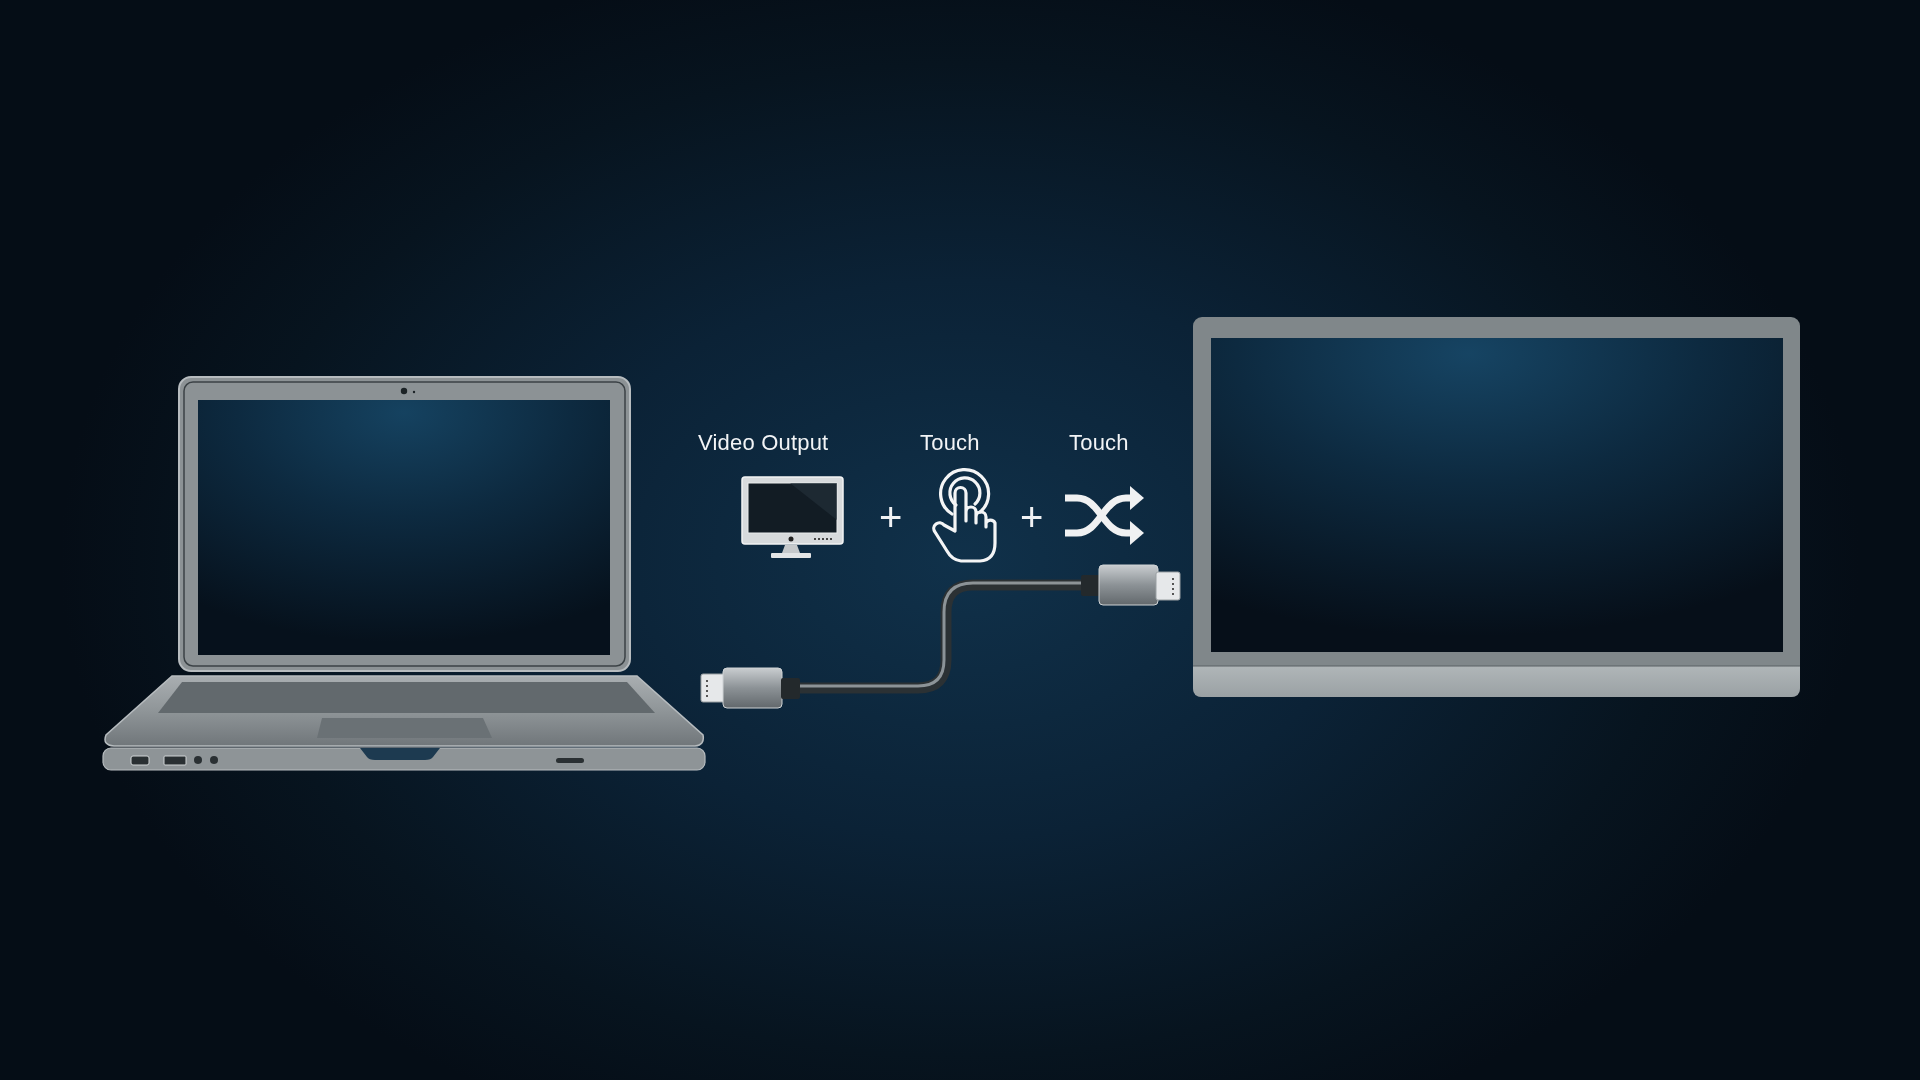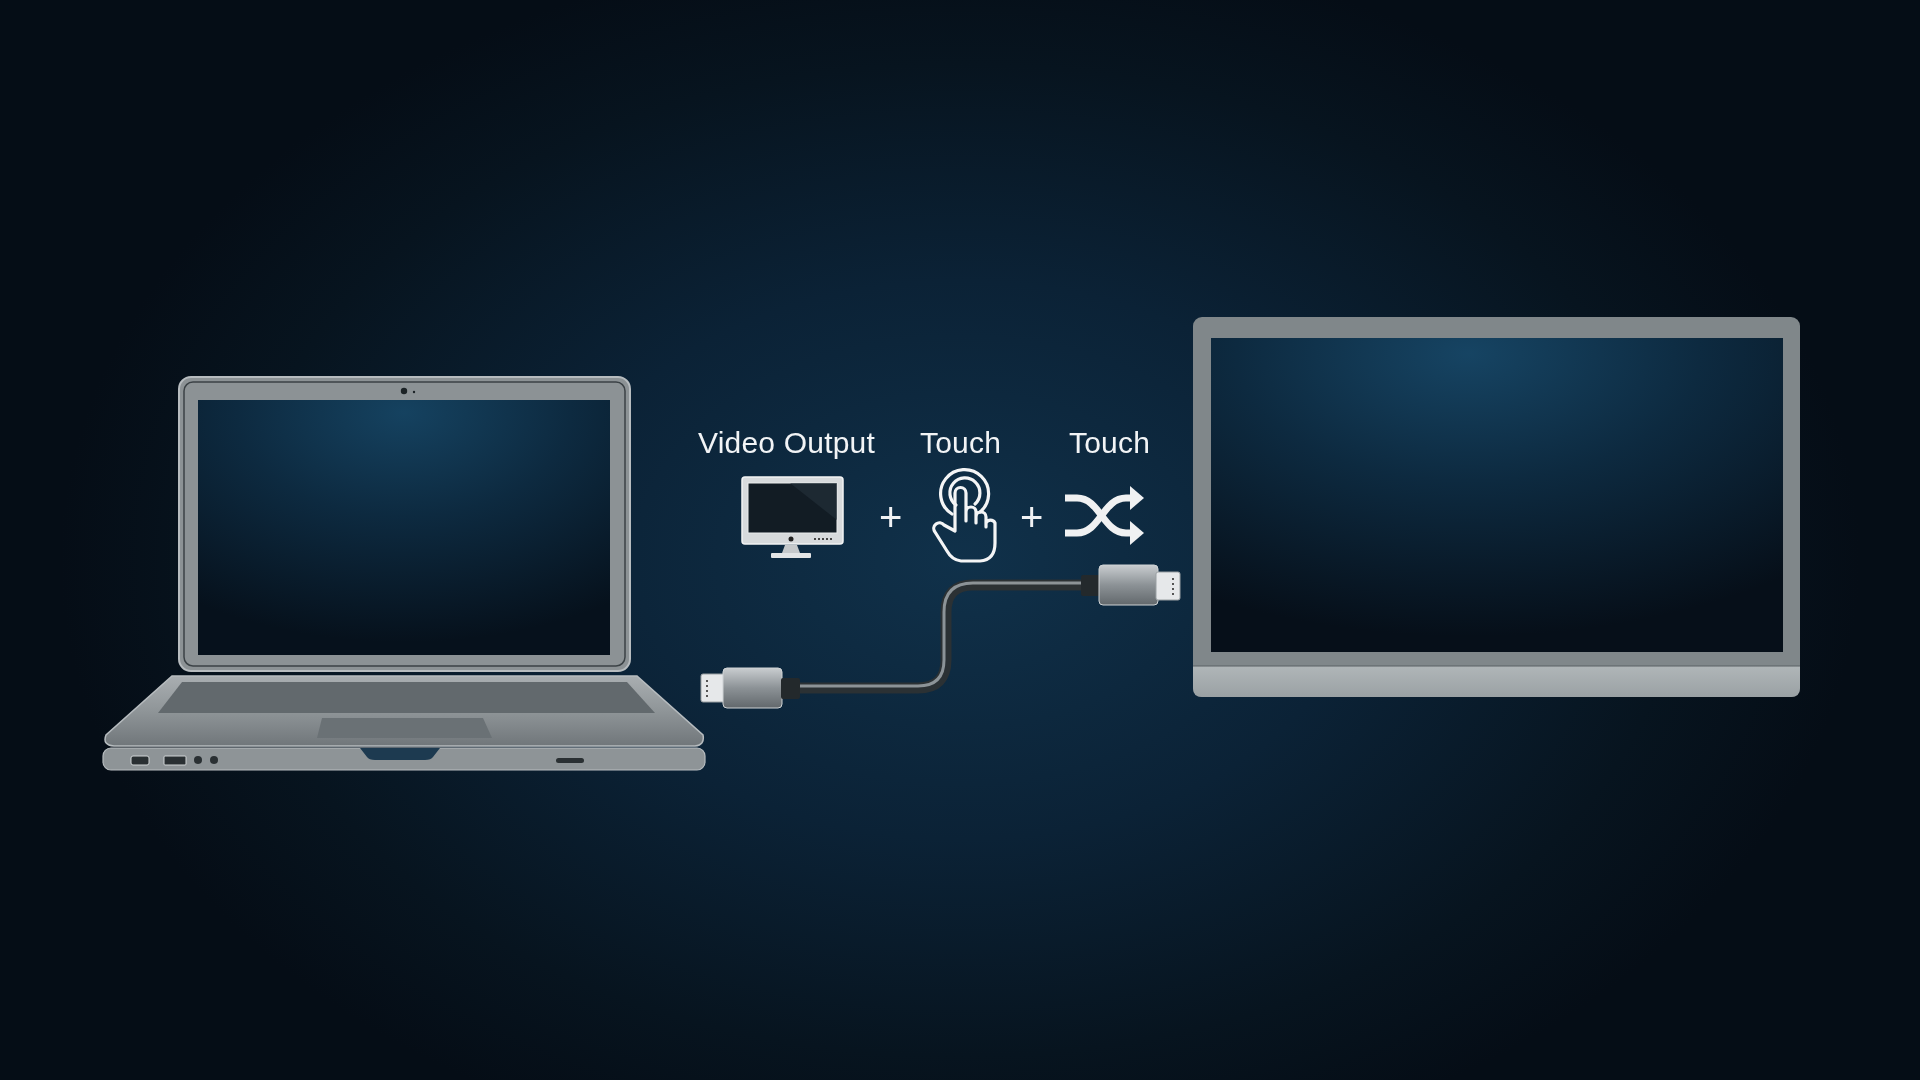--- a/index.html
+++ b/index.html
@@ -1,20 +1,20 @@
 <!DOCTYPE html>
 <html><head>
 <meta charset="utf-8">
 <style>
   html,body{margin:0;padding:0;}
   body{width:1920px;height:1080px;overflow:hidden;position:relative;
     background:radial-gradient(ellipse 900px 620px at 960px 560px,#10314a 0%,#0b2236 45%,#07141f 80%,#050d16 100%);
     font-family:"Liberation Sans","DejaVu Sans",sans-serif;}
   .abs{position:absolute;}
-  .label{color:#f2f4f6;font-size:30px;line-height:34px;white-space:nowrap;letter-spacing:0.2px;}
+  .label{color:#f2f4f6;font-size:22px;line-height:34px;white-space:nowrap;letter-spacing:0.2px;}
   .plus{color:#f0f2f4;font-size:40px;line-height:40px;font-weight:400;}
   svg{position:absolute;left:0;top:0;overflow:visible;}
 </style>
 </head>
 <body>
 
 <svg width="1920" height="1080" viewBox="0 0 1920 1080">
   <defs>
     <radialGradient id="scrL" cx="0.5" cy="0.05" r="0.9">
       <stop offset="0" stop-color="#154260"></stop>

